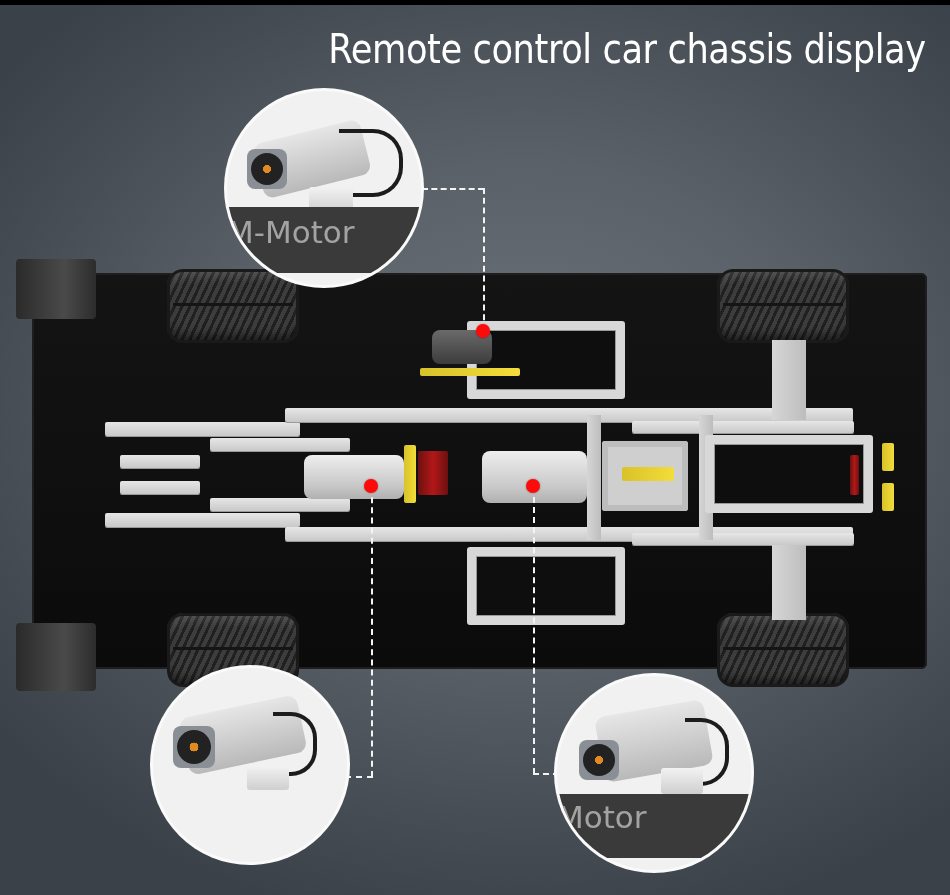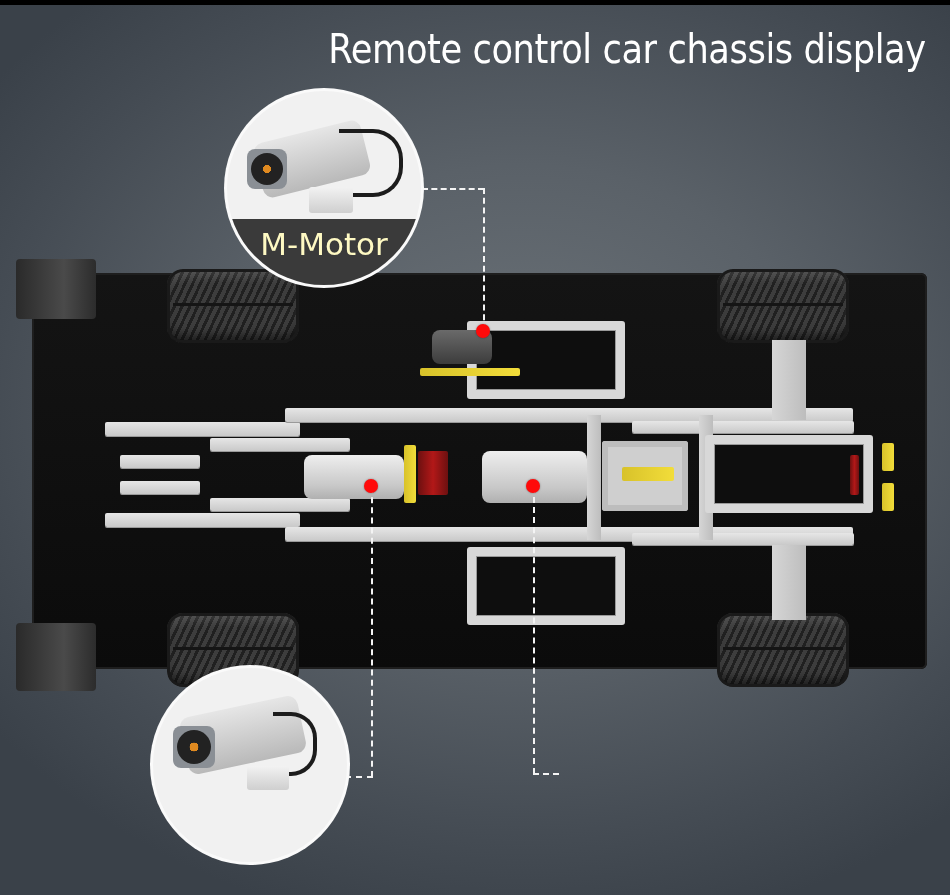--- a/index.html
+++ b/index.html
@@ -34,22 +34,22 @@
   .gearbox{position:absolute;background:#cfcfcf;border-radius:3px;box-shadow:inset 0 0 0 6px #bdbdbd;}
 
   .dot{position:absolute;width:14px;height:14px;border-radius:50%;background:#ff0a0a;
     box-shadow:0 0 2px rgba(0,0,0,.4);}
   .dash-v{position:absolute;width:0;border-left:2px dashed #f4f4f4;}
   .dash-h{position:absolute;height:0;border-top:2px dashed #f4f4f4;}
 
   
   .callout{position:absolute;border-radius:50%;overflow:hidden;background:#f1f1f1;
     box-shadow:0 0 0 3px #fafafa;}
-  .callout .band{position:absolute;left:0;right:0;bottom:0;background:#3a3a3a;
-    display:flex;justify-content:center;color:#fef9c3;font-family:"DejaVu Sans",sans-serif;}
+  .callout .band{position:absolute;left:0;right:0;bottom:12px;background:#3a3a3a;
+    display:flex;color:#a3a3a3;font-family:"DejaVu Sans",sans-serif;}
   .pic{position:absolute;}
   .mbody{position:absolute;border-radius:10px;background:linear-gradient(180deg,#e6e6e6,#b9b9b9);}
   .mface{position:absolute;border-radius:8px;background:#8a8f95;}
   .mface::before{content:"";position:absolute;inset:4px;border-radius:50%;
     background:radial-gradient(circle,#e08a20 0 18%,#222 19% 100%);}
   .plug{position:absolute;background:linear-gradient(180deg,#f2f2f2,#cfcfcf);border-radius:3px;}
   .cable{position:absolute;border:4px solid #1c1c1c;border-radius:0 40px 40px 0;border-left:none;}
 </style>
 </head>
 <body>
@@ -128,14 +128,25 @@
 
   <div class="callout" style="left:153px;top:663px;width:194px;height:194px;">
     <div class="pic" style="left:0;top:0;width:194px;height:130px;">
       <div class="mbody" style="left:30px;top:38px;width:120px;height:58px;transform:rotate(-12deg);"></div>
       <div class="mface" style="left:20px;top:58px;width:42px;height:42px;"></div>
       <div class="cable" style="left:120px;top:44px;width:40px;height:56px;border-radius:0 26px 26px 0;"></div>
       <div class="plug" style="left:94px;top:98px;width:42px;height:24px;"></div>
     </div>
   </div>
 
+  <div class="callout" style="left:557px;top:671px;width:194px;height:194px;">
+    <div class="pic" style="left:0;top:0;width:194px;height:130px;">
+      <div class="mbody" style="left:42px;top:32px;width:110px;height:66px;transform:rotate(-10deg);"></div>
+      <div class="mface" style="left:22px;top:64px;width:40px;height:40px;"></div>
+      <div class="cable" style="left:128px;top:42px;width:40px;height:60px;border-radius:0 28px 28px 0;"></div>
+      <div class="plug" style="left:104px;top:92px;width:42px;height:26px;"></div>
+    </div>
+    <div class="band" style="height:64px;font-size:31px;line-height:46px;">
+      <span>Motor</span>
+    </div>
+  </div>
 
 </div>
 
 </body></html>

